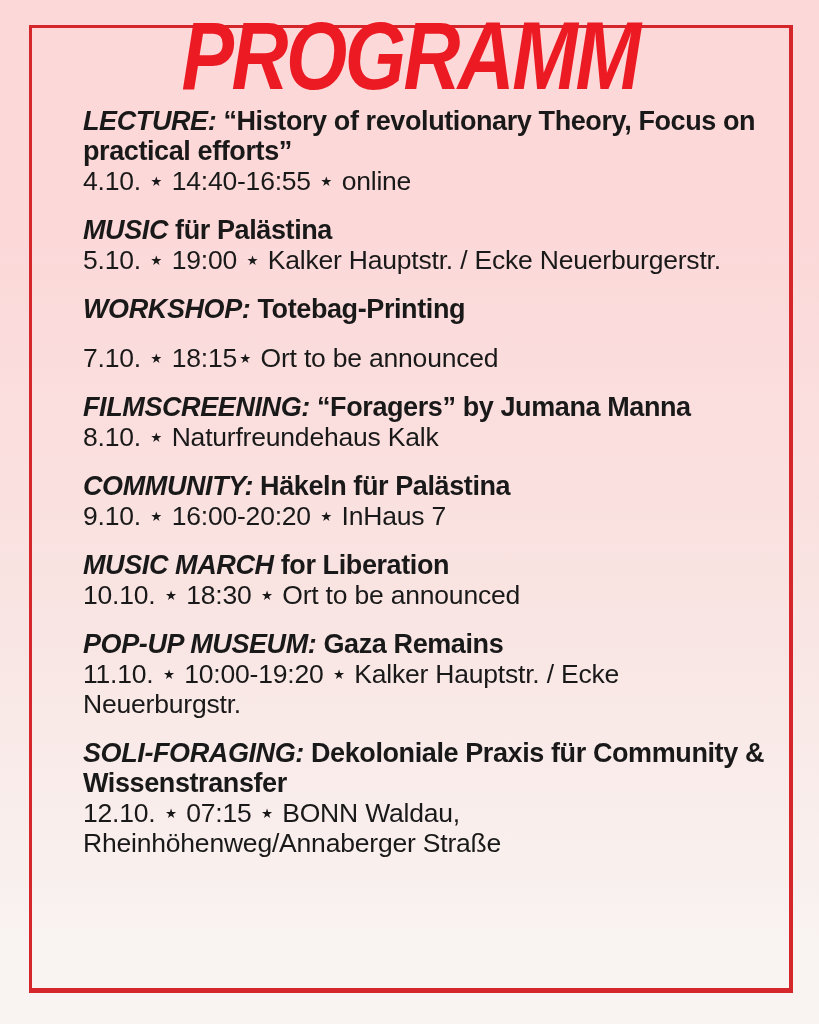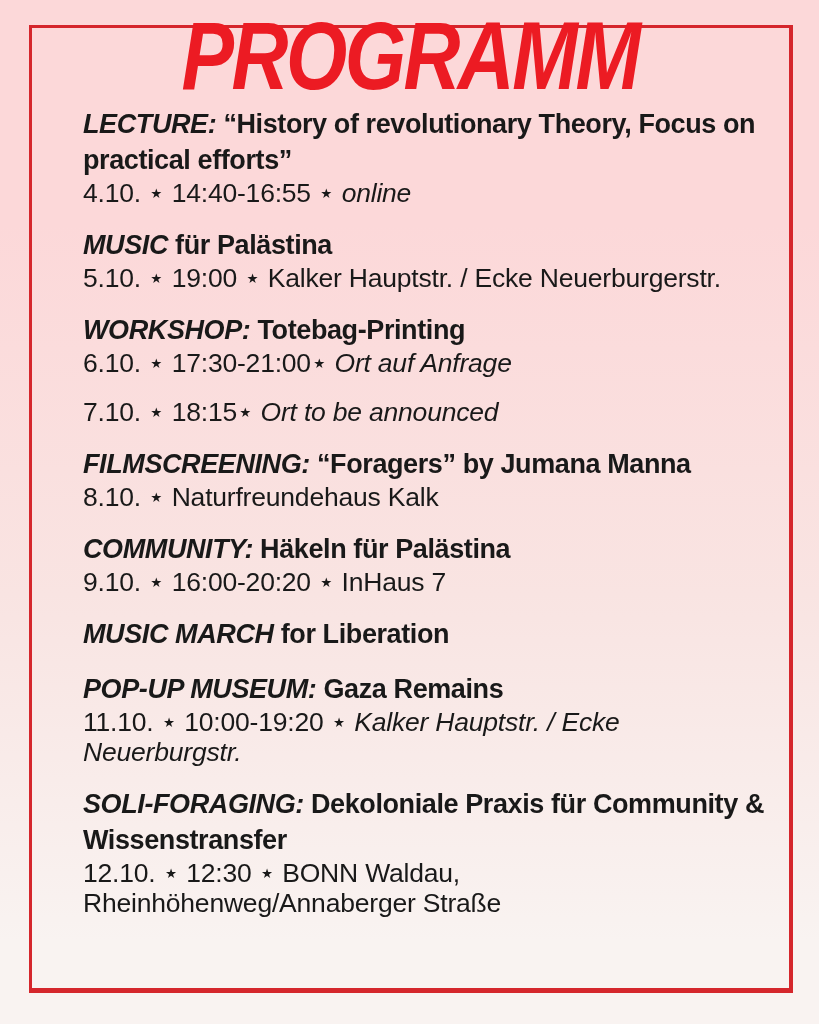--- a/index.html
+++ b/index.html
@@ -32,79 +32,79 @@
     font-weight:bold;font-style:italic;
     letter-spacing:-3px;
     color:var(--title-red);
   }
   .events{
     position:absolute;left:83px;top:106px;width:692px;
   }
   .event{margin:0 0 19px 0;}
   .event-heading{
     margin:0;
-    font-size:27px;line-height:36px;
+    font-size:27px;line-height:30px;
     font-weight:700;color:var(--text);
     letter-spacing:-0.4px;
   }
   .event-label{font-style:italic;}
   .event-meta{
     margin:0;
     font-size:26.5px;line-height:30px;
     font-weight:400;color:var(--text);
     letter-spacing:-0.2px;
     white-space:pre-line;
   }
-  .event-meta .italic{font-style:italic;}
+  .event-meta .italic{}
 </style>
 </head>
 <body>
 
 <div class="poster">
   <div class="frame"></div>
   <h1 class="title">PROGRAMM</h1>
   <div class="events">
   <section class="event">
     <h2 class="event-heading"><span class="event-label">LECTURE:</span> <span class="event-title">“History of revolutionary Theory, Focus on practical efforts”</span></h2>
     <p class="event-meta"><span>4.10. ⋆ 14:40-16:55 ⋆ </span><span class="italic">online</span></p>
   </section>
 
   <section class="event">
     <h2 class="event-heading"><span class="event-label">MUSIC</span> <span class="event-title">für Palästina</span></h2>
     <p class="event-meta"><span>5.10. ⋆ 19:00 ⋆ Kalker Hauptstr. / Ecke Neuerburgerstr.</span></p>
   </section>
 
   <section class="event">
     <h2 class="event-heading"><span class="event-label">WORKSHOP:</span> <span class="event-title">Totebag-Printing</span></h2>
-    <p class="event-meta"><span>6.10. ⋆ 17:30-21:00⋆ </span><span class="italic">Ort auf Anfrage</span></p>
   </section>
 
 
   <section class="event">
     <p class="event-meta"><span>7.10. ⋆ 18:15⋆ </span><span class="italic">Ort to be announced</span></p>
   </section>
 
   <section class="event">
     <h2 class="event-heading"><span class="event-label">FILMSCREENING:</span> <span class="event-title">“Foragers” by Jumana Manna</span></h2>
     <p class="event-meta"><span>8.10. ⋆ Naturfreundehaus Kalk</span></p>
   </section>
 
   <section class="event">
     <h2 class="event-heading"><span class="event-label">COMMUNITY:</span> <span class="event-title">Häkeln für Palästina</span></h2>
     <p class="event-meta"><span>9.10. ⋆ 16:00-20:20 ⋆ InHaus 7</span></p>
   </section>
 
   <section class="event">
     <h2 class="event-heading"><span class="event-label">MUSIC MARCH</span> <span class="event-title">for Liberation</span></h2>
+    <p class="event-meta"><span>10.10. ⋆ 18:30 ⋆ </span><span class="italic">Ort to be announced</span></p>
   </section>
 
   <section class="event">
     <h2 class="event-heading"><span class="event-label">POP-UP MUSEUM:</span> <span class="event-title">Gaza Remains</span></h2>
     <p class="event-meta"><span>11.10. ⋆ 10:00-19:20 ⋆ </span><span class="italic">Kalker Hauptstr. / Ecke Neuerburgstr.</span></p>
   </section>
 
   <section class="event">
     <h2 class="event-heading"><span class="event-label">SOLI-FORAGING:</span> <span class="event-title">Dekoloniale Praxis für Community &amp; Wissenstransfer</span></h2>
-    <p class="event-meta"><span>12.10. ⋆ 12:30 ⋆ BONN Waldau,
+    <p class="event-meta"><span>12.10. ⋆ 07:15 ⋆ BONN Waldau,
 Rheinhöhenweg/Annaberger Straße</span></p>
   </section>
 </div>
 </div>
 
 </body></html>

